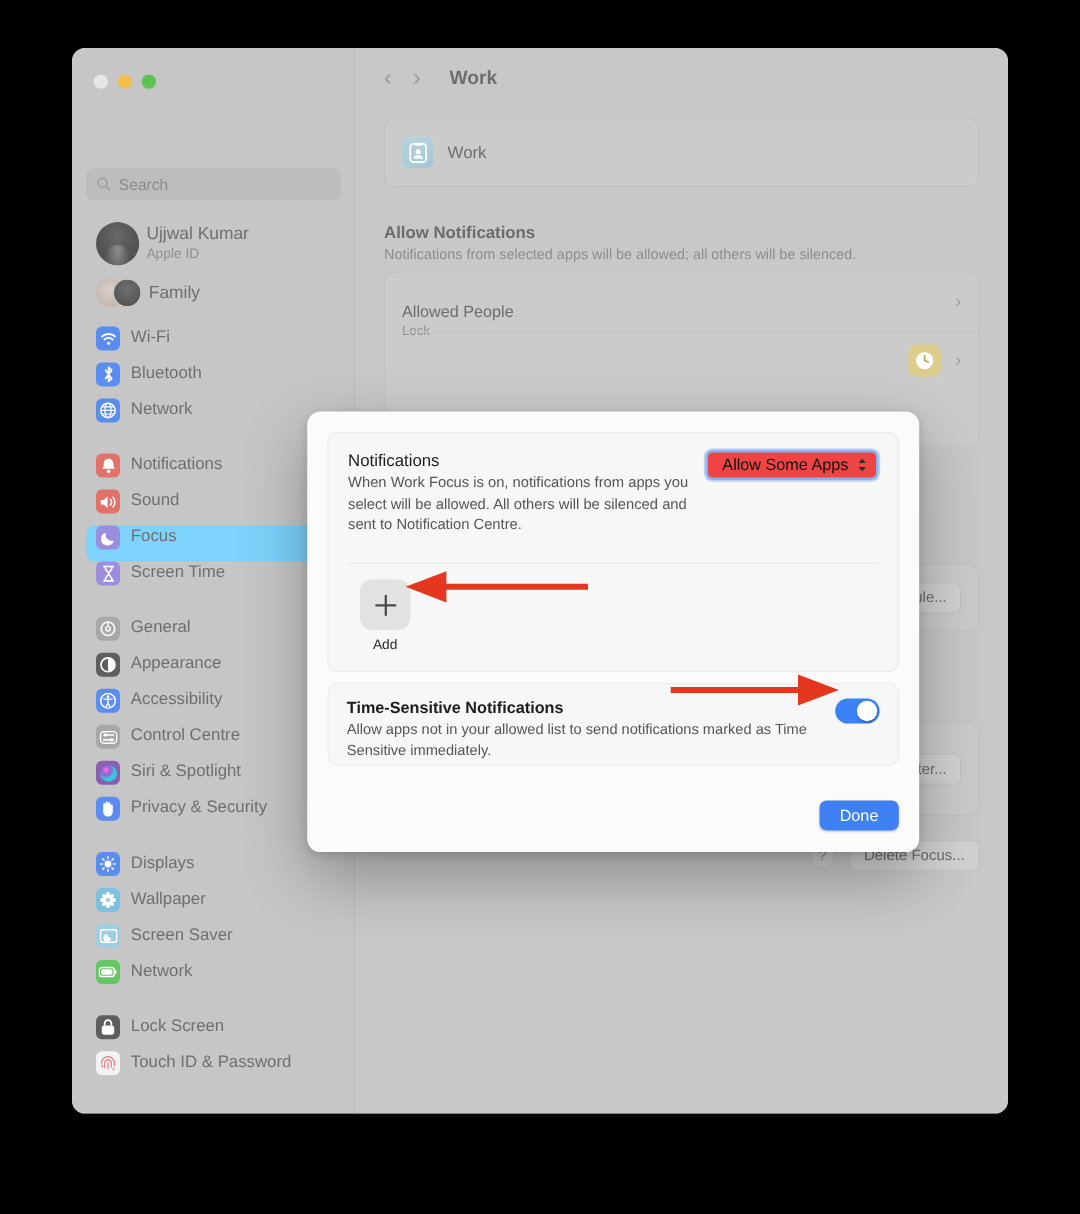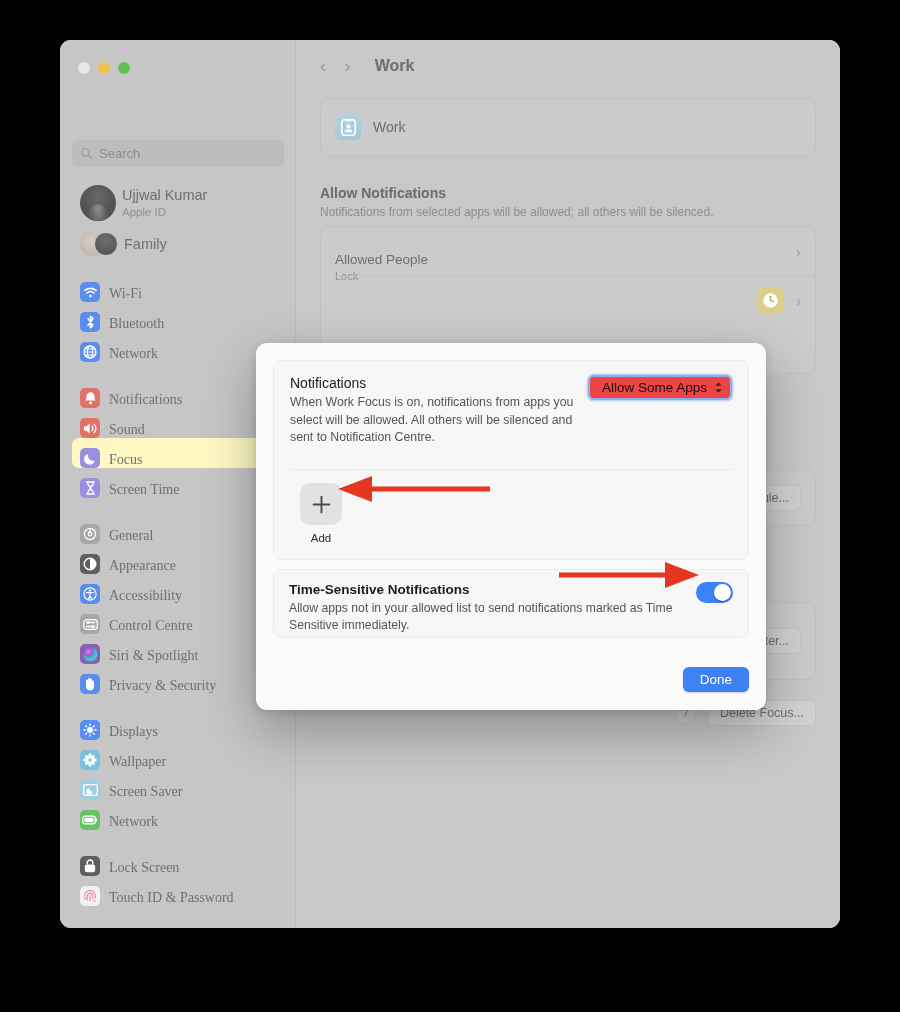--- a/index.html
+++ b/index.html
@@ -63,26 +63,25 @@
   .fam-avatars i {
     position: absolute; top: 1px; width: 24px; height: 24px; border-radius: 50%; display: block;
   }
   .fam-avatars i.a { left: 0;  background: radial-gradient(circle at 50% 40%, #d8cfc8, #bcb0a6); }
   .fam-avatars i.b { left: 14px; background: radial-gradient(circle at 50% 35%, #6e6e6e, #4e4e4e); border: 1.5px solid #c6c6c6; }
   .fam-name { font-size: 14.5px; color: #6f6f6f; }
 
   #navlist { position: absolute; left: 12px; top: 232px; width: 212px; }
   .nav-group { margin-bottom: 16px; }
   .nav-item {
-    display: flex; align-items: flex-end; gap: 9px;
+    display: flex; align-items: flex-start; gap: 9px;
     height: 30px; padding: 0 8px; border-radius: 7px;
     white-space: nowrap;
-    font-family: Liberation Serif, serif;
-  }
-  .nav-item.selected { background: #fef9c3; }
+  }
+  .nav-item.selected { background: #7dd3fc; }
   .nav-label { font-size: 14px; color: #6f6f6f; }
   .nav-icon {
     width: 20px; height: 20px; border-radius: 5px; flex: 0 0 auto;
     display: flex; align-items: center; justify-content: center;
     font-size: 11px; color: #fff; line-height: 1; overflow: hidden;
   }
   .nav-icon svg { display: block; }
 
   
   #content {

